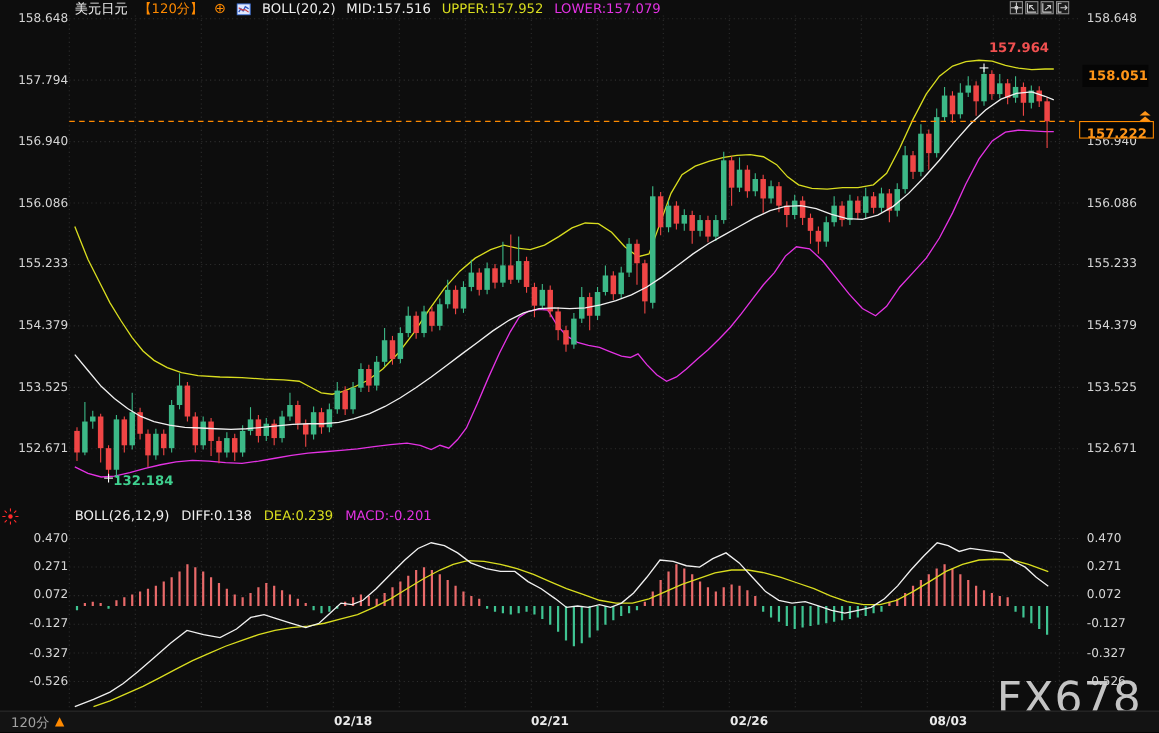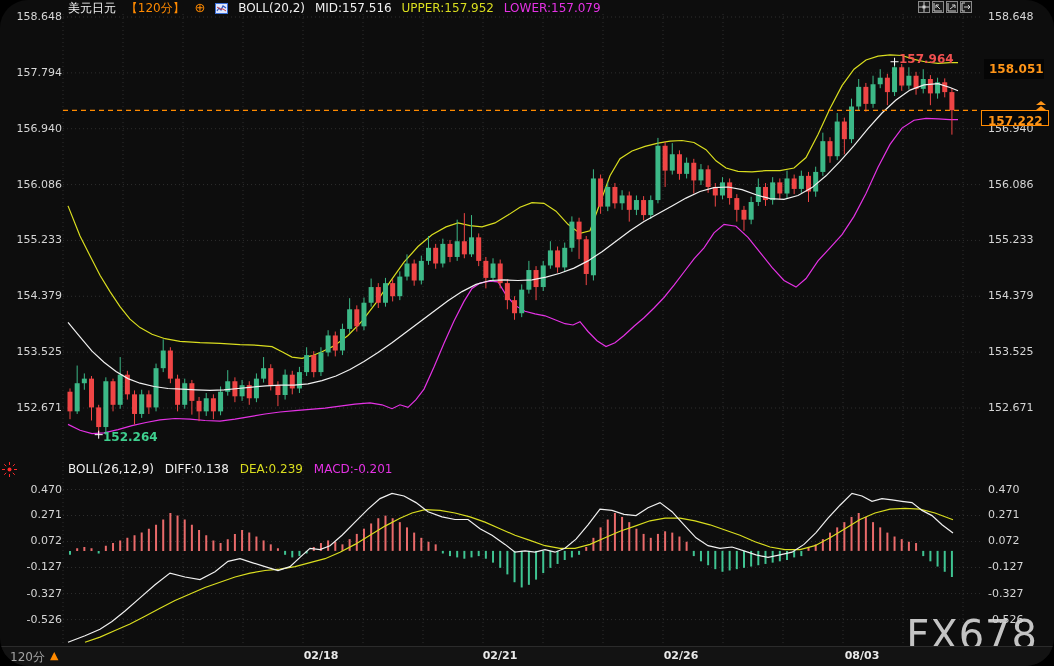--- a/index.html
+++ b/index.html
@@ -1,17 +1,17 @@
 <!DOCTYPE html>
 <html><head>
 <meta charset="utf-8">
 <style>
   html,body{margin:0;padding:0;background:#000;}
   .screen{position:relative;width:1054px;height:666px;background:#0d0d0d;overflow:hidden;
-          font-family:"DejaVu Sans","Liberation Sans",sans-serif;border-radius:28px;}
+          font-family:"DejaVu Sans","Liberation Sans",sans-serif;}
   .screen *{box-sizing:border-box;}
   svg.plot{position:absolute;left:0;top:0;z-index:1;}
   .hdr{position:absolute;left:68px;top:1px;height:14px;z-index:5;font-size:12px;line-height:14px;white-space:nowrap;}
   .hdr span{margin-right:6px;}
   .t-white{color:#f0f0f0;}
   .t-orange{color:#ff8a00;}
   .t-yellow{color:#d9dd1f;}
   .t-magenta{color:#e432e4;}
   .plus-icon{color:#ff8a00;font-size:13px;}
   .badge{display:inline-block;vertical-align:-2px;}
@@ -22,21 +22,21 @@
   .axis-right{left:988px;text-align:left;}
   .tag-high{position:absolute;left:984px;top:59px;width:60px;height:20px;z-index:6;background:#050505;
             color:#ff9518;font-size:12px;font-weight:bold;line-height:20px;padding-left:5px;}
   .tag-price{position:absolute;left:981px;top:110px;width:68px;height:16px;z-index:6;background:#050505;
              border:1px solid #ff8a00;color:#ff9518;font-size:12px;font-weight:bold;line-height:21px;padding-left:6px;}
   .up-arrows{position:absolute;left:1036px;top:101px;z-index:7;}
   .up-arrows i{display:block;width:0;height:0;border-left:5px solid transparent;border-right:5px solid transparent;
                border-bottom:4px solid #ff9518;margin-bottom:1px;}
   .anno{position:absolute;z-index:5;font-size:12px;font-weight:bold;white-space:nowrap;}
   .anno-low{left:103px;top:430px;color:#3fd08f;}
-  .anno-high{left:899px;top:52px;color:#f05050;}
+  .anno-high{left:899px;top:36px;color:#f05050;}
   .macd-hdr{position:absolute;left:68px;top:462px;z-index:5;font-size:12px;white-space:nowrap;}
   .macd-hdr span{margin-right:7px;}
   .starburst{position:absolute;left:2px;top:462px;z-index:5;}
   .bottom-bar{position:absolute;left:0;top:646px;width:1054px;height:20px;background:#131313;border-top:1px solid #2b2b2b;z-index:5;}
   .bb-tf{position:absolute;left:10px;top:2px;color:#a3a3a3;font-size:12px;font-weight:normal;}
   .bb-arrow{position:absolute;left:50px;top:2px;color:#ff8a00;font-size:11px;}
   .bb-info{position:absolute;left:90px;top:0px;height:19px;background:#060606;border:1px solid #3a2410;
            color:#ff9518;font-size:12px;line-height:17px;padding:0 6px;}
   .bb-date{position:absolute;top:2px;transform:translateX(-50%);color:#eaeaea;font-size:11px;font-weight:bold;}
   .watermark{position:absolute;right:16px;bottom:8px;z-index:4;color:#d4d4d4;opacity:.92;
@@ -539,21 +539,21 @@
       <div class="axis-label axis-right" style="top: 612.578px;">-0.526</div>
     </div>
 
   <div class="tag-high">158.051</div>
   <div class="tag-price">157.222</div>
   <div class="up-arrows">
       <i></i>
       <i></i>
     </div>
 
-  <div class="anno anno-low">152.264</div>
+  <div class="anno anno-low">132.184</div>
   <div class="anno anno-high">157.964</div>
 
   <span class="starburst"><svg width="15" height="15">
     <g stroke="#ff2a2a" stroke-width="1">
           <line x1="7.5" y1="0" x2="7.5" y2="3"></line>
           <line x1="7.5" y1="12" x2="7.5" y2="15"></line>
           <line x1="0" y1="7.5" x2="3" y2="7.5"></line>
           <line x1="12" y1="7.5" x2="15" y2="7.5"></line>
           <line x1="2.2" y1="2.2" x2="4.2" y2="4.2"></line>
           <line x1="10.8" y1="10.8" x2="12.8" y2="12.8"></line>

